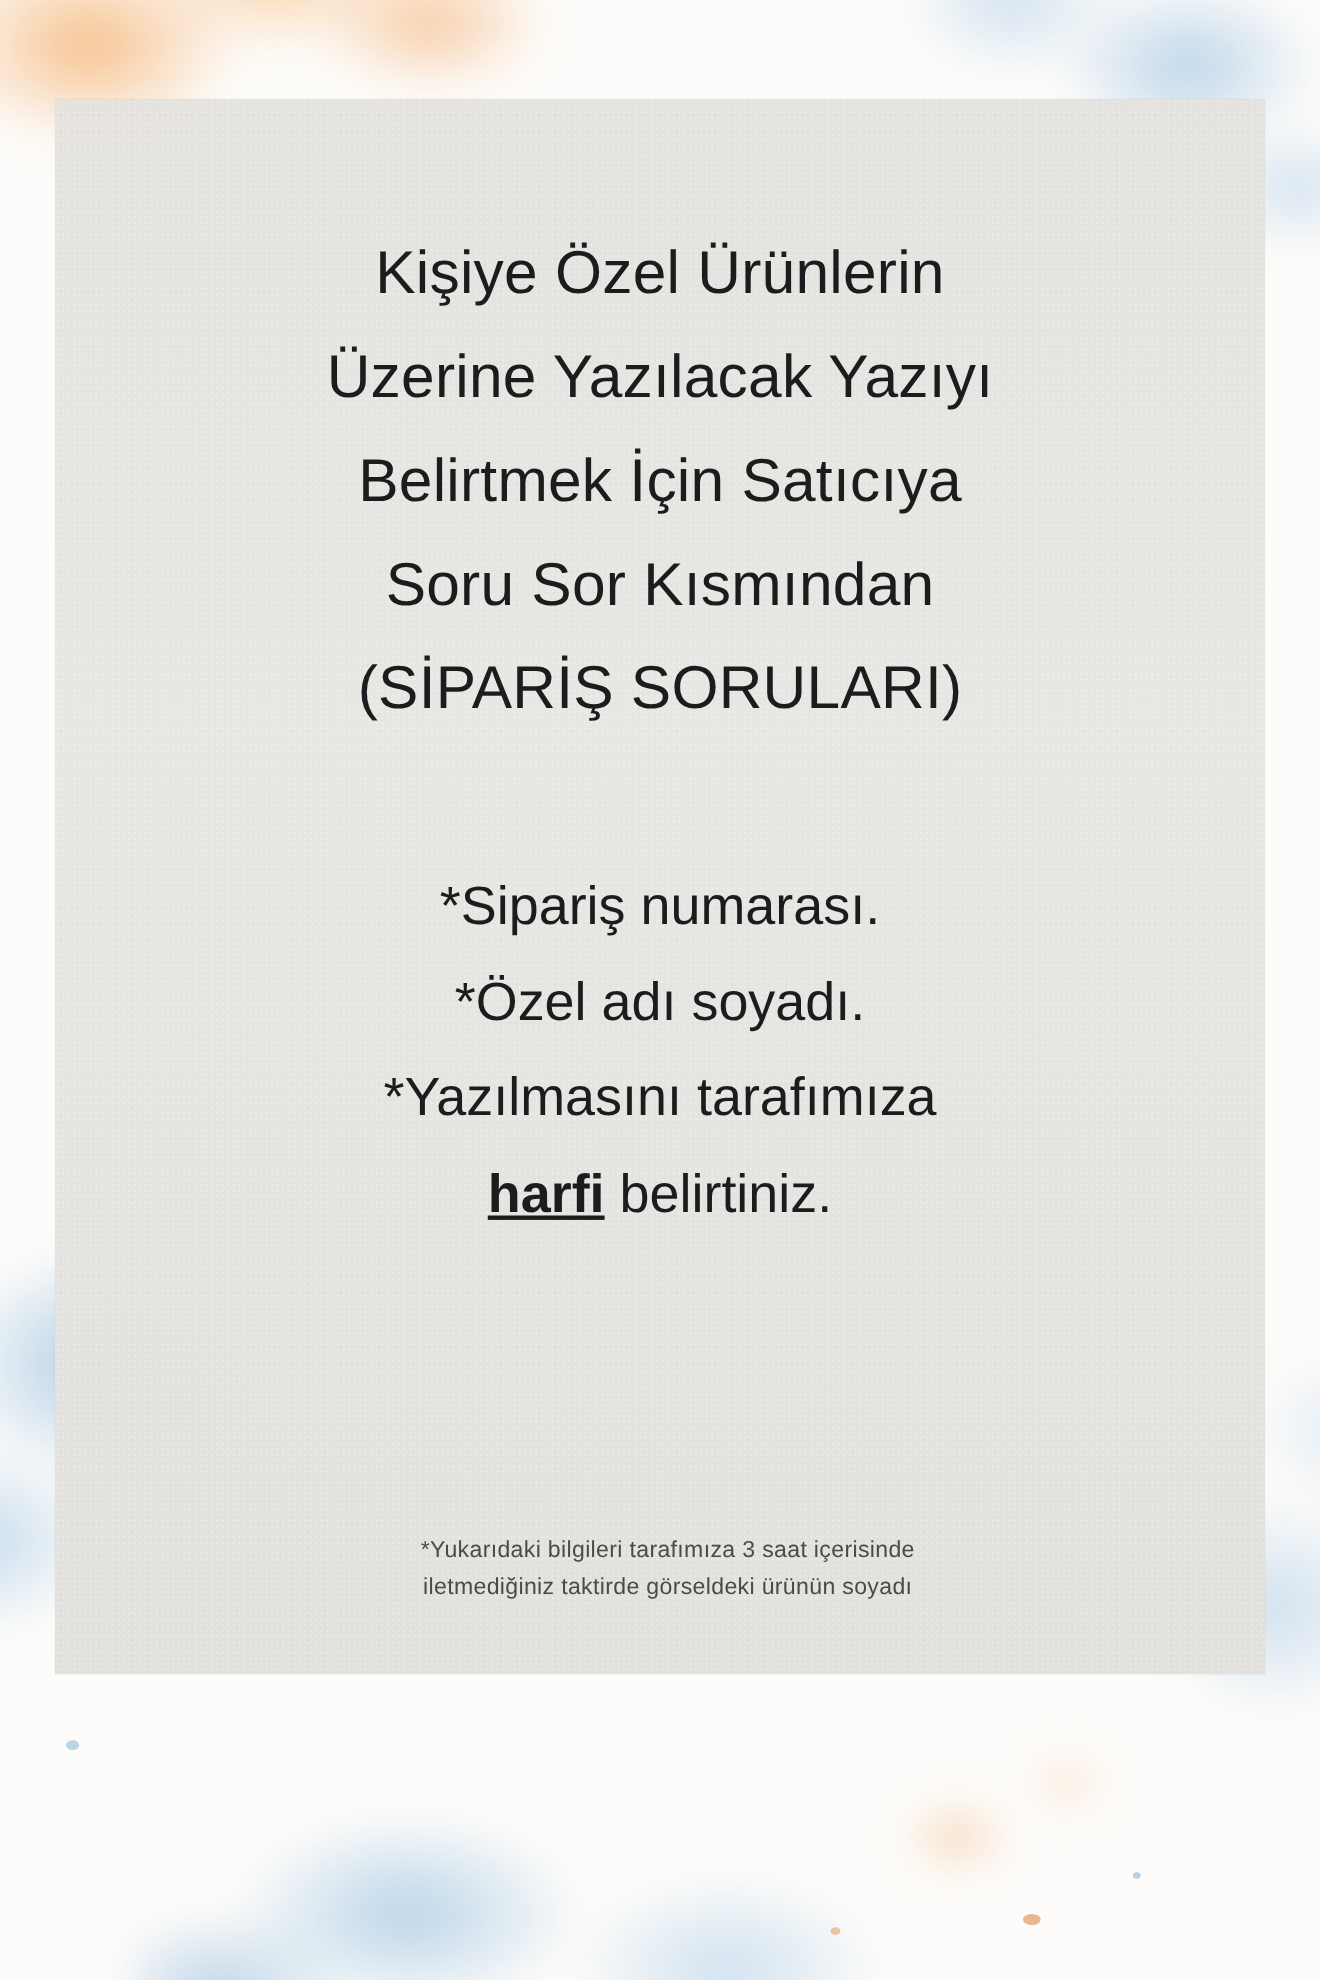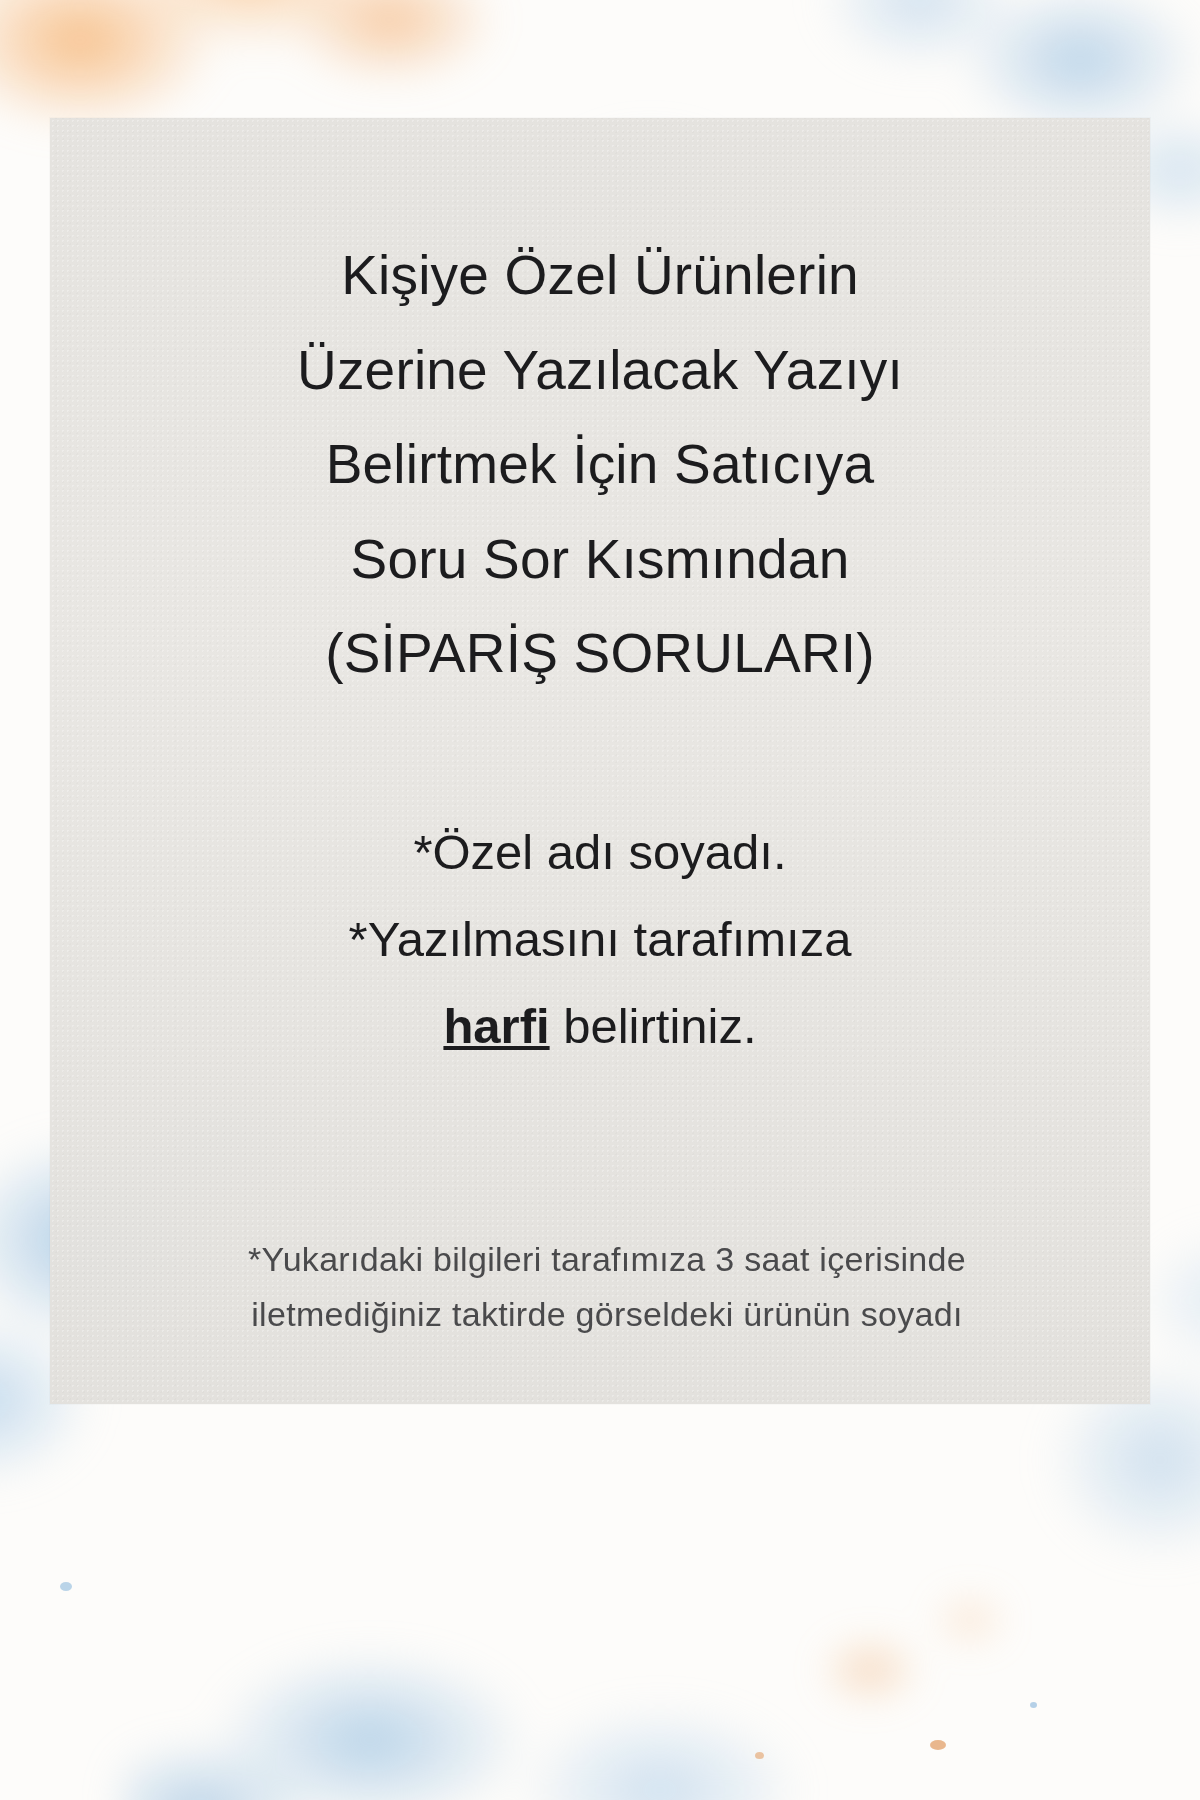--- a/index.html
+++ b/index.html
@@ -87,25 +87,24 @@
     border-radius: 50%;
     pointer-events: none;
   }
 
   
   .card {
     position: absolute;
     left: 50px;
     top: 90px;
     width: 1100px;
-    height: 1286px;
+    height: 1432px;
     background:
       linear-gradient(180deg, rgba(228,226,222,0.97) 0%, rgba(232,230,226,0.97) 40%, rgba(226,224,220,0.97) 100%);
     box-shadow: 0 0 0 1px rgba(0,0,0,0.02);
-    margin-top: 28px;
   }
   .card::after {
     content: "";
     position: absolute;
     inset: 0;
     background-image:
       radial-gradient(rgba(255,255,255,0.55) 1px, transparent 1px),
       radial-gradient(rgba(0,0,0,0.035) 1px, transparent 1px);
     background-size: 5px 5px, 7px 7px;
     background-position: 0 0, 3px 4px;
@@ -144,21 +143,21 @@
     margin: 0;
   }
   .bullets .line { display: block; }
   .bullets b { font-weight: 700; text-decoration: underline; }
 
   .footnote {
     position: absolute;
     left: 60px;
     right: 46px;
     bottom: 62px;
-    font-size: 34px;
+    font-size: 21px;
     line-height: 1.62;
     color: #4a4a4c;
     letter-spacing: 0.3px;
   }
   .footnote .line { display: block; }
 </style>
 </head>
 <body>
 
 <div id="poster">
@@ -183,20 +182,21 @@
         <span class="line">Kişiye Özel Ürünlerin</span>
         <span class="line">Üzerine Yazılacak Yazıyı</span>
         <span class="line">Belirtmek İçin Satıcıya</span>
         <span class="line">Soru Sor Kısmından</span>
         <span class="line">(SİPARİŞ SORULARI)</span>
       </div>
 
       <div class="gap"></div>
 
       <div class="bullets">
+        <span class="line">*Sipariş numarası.</span>
         <span class="line">*Özel adı soyadı.</span>
         <span class="line">*Yazılmasını tarafımıza</span>
         <span class="line"><b>harfi</b><span> belirtiniz.</span></span>
       </div>
 
       <div class="footnote">
         <span class="line">*Yukarıdaki bilgileri tarafımıza 3 saat içerisinde</span>
         <span class="line">iletmediğiniz taktirde görseldeki ürünün soyadı</span>
       </div>
 

